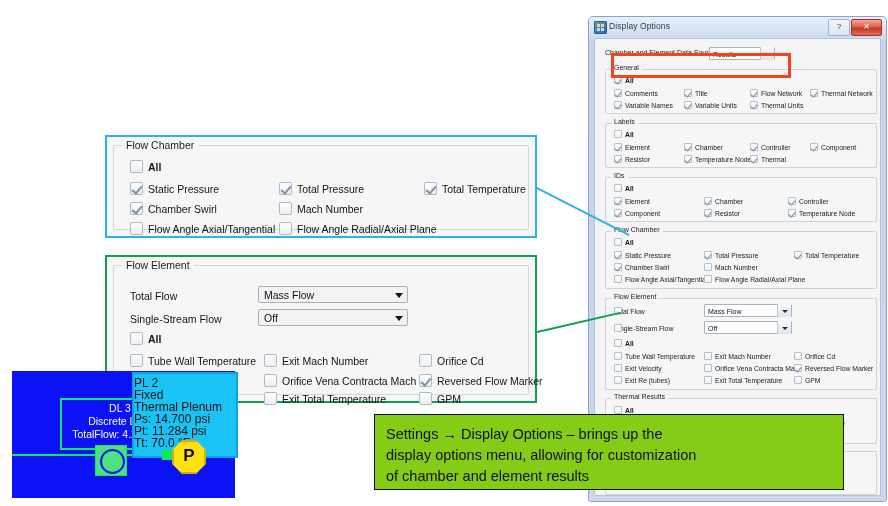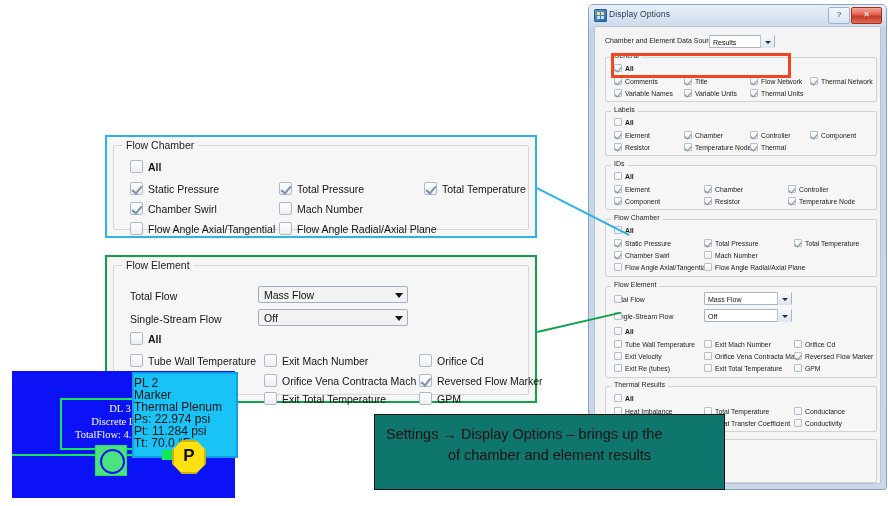--- a/index.html
+++ b/index.html
@@ -6,21 +6,21 @@
   body{
     width:888px;height:506px;position:relative;overflow:hidden;
     background:#ffffff;
     font-family:"Liberation Sans","DejaVu Sans",sans-serif;
     -webkit-font-smoothing:antialiased;
   }
   .abs{position:absolute;}
 
   
   #dialog{
-    left:588px;top:4px;width:297px;height:484px;
+    left:588px;top:16px;width:297px;height:484px;
     background:#c4b5fd;
     border:1px solid #8ba3c7;
     border-radius:5px 5px 3px 3px;
     box-shadow:0 0 0 1px rgba(255,255,255,.7) inset;
     overflow:hidden;
   }
   #dialog-frame{
     position:absolute;inset:0;
     background:linear-gradient(to bottom,#dbe6f4 0%,#cfdcee 22px,#c5d4e8 23px,#c9d7e9 100%);
     border-radius:4px;
@@ -129,43 +129,43 @@
   
   .conn{position:absolute;transform-origin:0 0;height:0;border-top:2px solid #2bb3e8;}
   .conn.green{border-top-color:#11a14a;}
 
   
   #red-hl{left:611px;top:53px;width:180px;height:25px;border:3px solid #f1441f;box-sizing:border-box;}
 
   
   #schematic{left:12px;top:371px;width:223px;height:127px;background:#0b12f5;}
   #sch-line{position:absolute;left:0;top:83px;width:223px;height:2px;background:#12e85a;}
-  #dl-box{position:absolute;left:48px;top:27px;width:116px;height:48px;border:2px solid #12e85a;font-family:Liberation Serif, serif;}
+  #dl-box{position:absolute;left:48px;top:27px;width:116px;height:48px;border:2px solid #12e85a;}
   #dl-text{position:absolute;left:0;right:0;top:2px;text-align:center;color:#fff;font-size:10.5px;line-height:13px;}
   #dl-sym{position:absolute;left:83px;top:74px;width:30px;height:29px;background:#4ce27d;border:1px solid #12e85a;}
   #dl-circle{position:absolute;left:4px;top:3px;width:21px;height:21px;border:2px solid #0b12f5;border-radius:50%;}
   #pl-box{position:absolute;left:120px;top:1px;width:102px;height:82px;background:#19c3f5;border:2px solid #0ea0e8;}
   #pl-text{position:absolute;left:0;right:0;top:3px;text-align:left;color:#111;font-size:12px;line-height:12px;}
   #pl-sq{position:absolute;left:150px;top:79px;width:11px;height:10px;background:#12e85a;}
   #p-oct{
     position:absolute;left:160px;top:69px;width:30px;height:30px;background:#ffe011;
     border:2px solid #cbb20a;
     clip-path:polygon(30% 0,70% 0,100% 30%,100% 70%,70% 100%,30% 100%,0 70%,0 30%);
     color:#111;font-size:17px;font-weight:bold;text-align:center;line-height:28px;
   }
 
   
   #caption{
-    left:374px;top:414px;width:351px;height:76px;
-    background:#0f766e;border:1.5px solid #111;box-sizing:border-box;
+    left:374px;top:414px;width:470px;height:76px;
+    background:#84cc16;border:1.5px solid #111;box-sizing:border-box;
     padding:9px 11px 0 11px;
     font-size:14.5px;color:#111;line-height:21px;text-align:justify;
   }
   #caption .ln{display:block;}
-  #caption .last{text-align:center;}
+  #caption .last{text-align:left;}
 </style>
 </head>
 <body>
 
 <div class="abs" id="dialog">
   <div id="dialog-frame"></div>
 
   <div id="titlebar">
     <div id="title-icon"></div>
     <div id="title-text">Display Options</div>
@@ -327,28 +327,29 @@
     </div>
   </div>
 
   <div id="dl-sym">
     <div id="dl-circle"></div>
   </div>
 
   <div id="pl-box">
     <div id="pl-text">
       <span>PL 2</span><br>
-      <span>Marker</span><br>
+      <span>Fixed</span><br>
       <span>Thermal Plenum</span><br>
-      <span>Ps: 22.974 psi</span><br>
+      <span>Ps: 14.700 psi</span><br>
       <span>Pt: 11.284 psi</span><br>
       <span>Tt: 70.0 °F</span>
     </div>
   </div>
 
   <div id="pl-sq"></div>
   <div id="p-oct">P</div>
 </div>
 
 <div class="abs" id="caption">
   <span class="ln">Settings → Display Options – brings up the</span>
+  <span class="ln">display options menu, allowing for customization</span>
   <span class="ln last">of chamber and element results</span>
 </div>
 
 </body></html>

